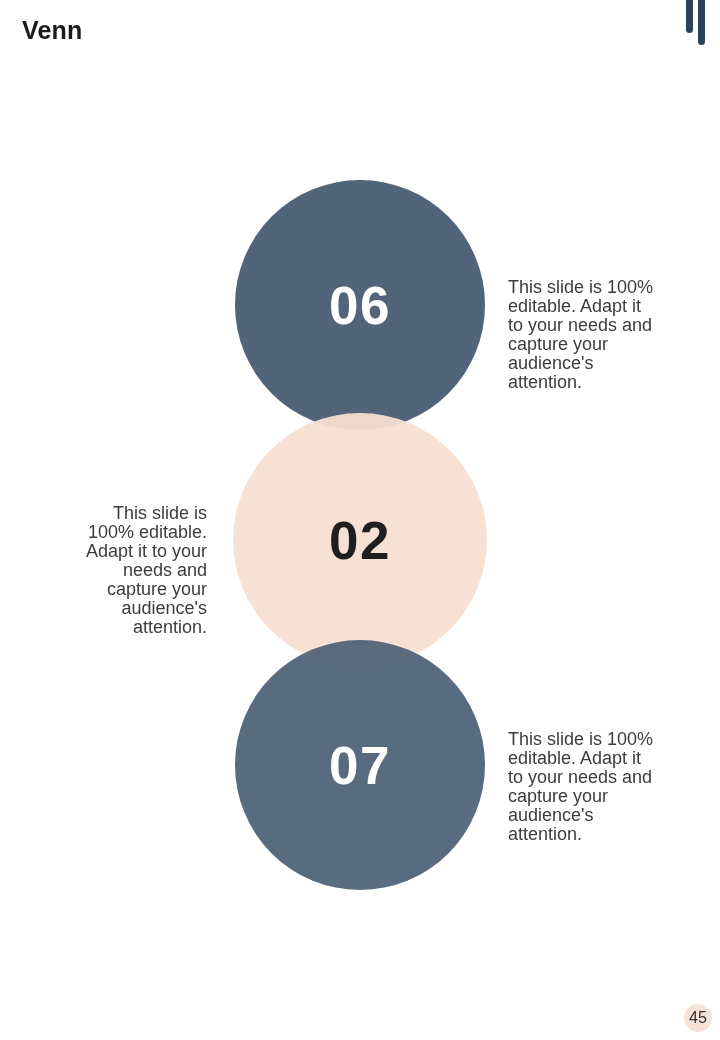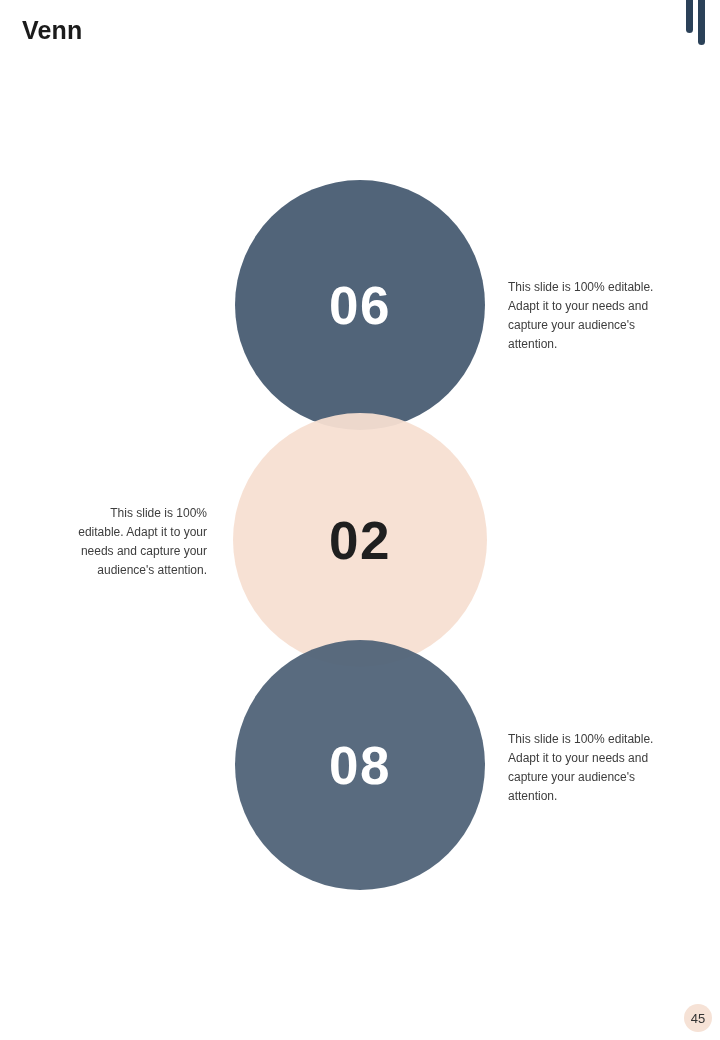--- a/index.html
+++ b/index.html
@@ -101,21 +101,21 @@
     left: 235px;  top: 640px;
     width: 250px; height: 250px;
     background: rgba(81, 100, 121, 0.955);
     z-index: 3;
   }
   #circle-03 .venn-label { color: #ffffff; }
 
   
   .venn-text {
     position: absolute;
-    font-size: 12px;
+    font-size: 18px;
     line-height: 19px;
     color: #3d3d3d;
     z-index: 5;
   }
   #text-01 {
     left: 508px;  top: 278px;
     width: 152px;
     text-align: left;
   }
   #text-02 {
@@ -132,21 +132,21 @@
   
   #page-badge {
     position: absolute;
     left: 684px;  top: 1004px;
     width: 28px;  height: 28px;
     border-radius: 50%;
     background: #f6e2d6;
     display: flex;
     align-items: center;
     justify-content: center;
-    font-size: 13px;
+    font-size: 16px;
     color: #333333;
     z-index: 6;
   }
 </style>
 </head>
 <body>
 
 <div id="slide">
 
   <div id="slide-title">Venn</div>
@@ -160,21 +160,21 @@
 
     <div class="venn-circle" id="circle-01">
       <span class="venn-label">06</span>
     </div>
 
     <div class="venn-circle" id="circle-02">
       <span class="venn-label">02</span>
     </div>
 
     <div class="venn-circle" id="circle-03">
-      <span class="venn-label">08</span>
+      <span class="venn-label">07</span>
     </div>
   </div>
 
   <div class="venn-text" id="text-01">This slide is 100% editable. Adapt it to your needs and capture your audience's attention.</div>
 
   <div class="venn-text" id="text-02">This slide is 100% editable. Adapt it to your needs and capture your audience's attention.</div>
 
   <div class="venn-text" id="text-03">This slide is 100% editable. Adapt it to your needs and capture your audience's attention.</div>
 
   <div id="page-badge">45</div>

